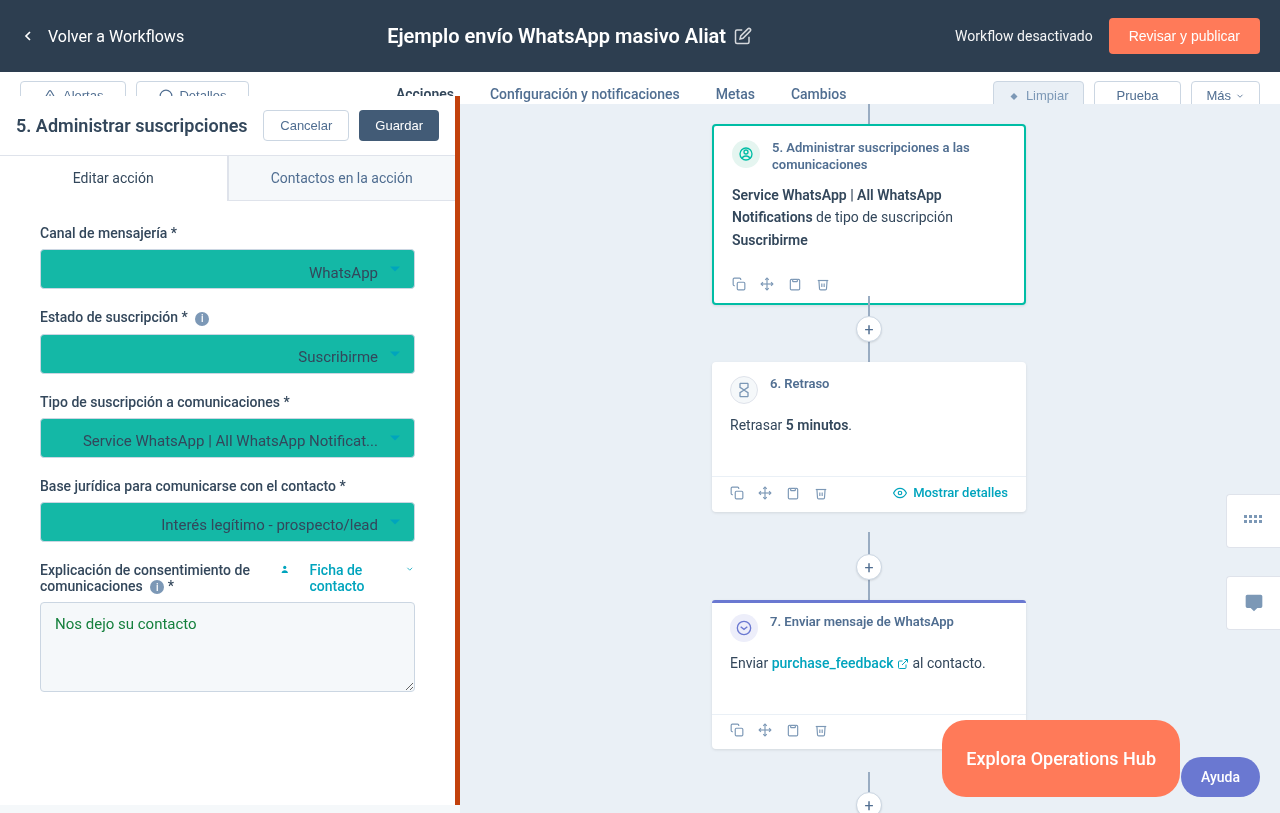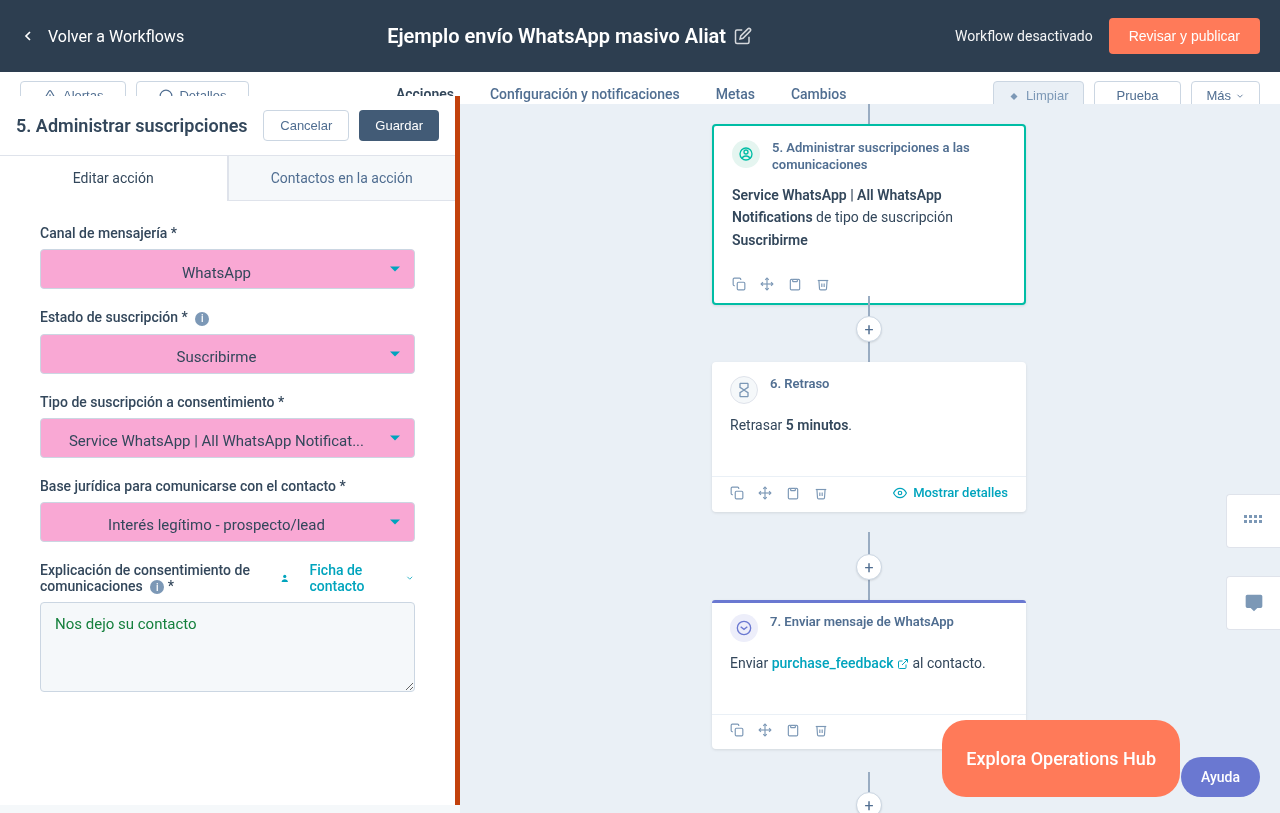--- a/index.html
+++ b/index.html
@@ -38,25 +38,25 @@
     
     .panel-tabs { display: flex; }
     .panel-tab { flex: 1; text-align: center; padding: 14px; font-size: 14px; color: #506e91; cursor: pointer; border-bottom: 1px solid #dfe3eb; }
     .panel-tab.active { background: #fff; border-bottom: none; border-right: 1px solid #dfe3eb; color: #33475b; }
     .panel-tab:not(.active) { background: #f5f8fa; border-left: 1px solid #dfe3eb; }
     
     .form-section { padding: 24px 40px; }
     .form-group { margin-bottom: 20px; }
     .form-label { display: block; font-size: 14px; color: #33475b; margin-bottom: 8px; font-weight: 500; }
     .info-icon { display: inline-flex; width: 14px; height: 14px; border-radius: 50%; background: #7c98b6; color: #fff; font-size: 10px; align-items: center; justify-content: center; margin-left: 4px; }
-    .select-field { width: 100%; min-height: 40px; border: 1px solid #cbd6e2; border-radius: 4px; padding: 9px 36px 2px 14px; font-size: 15px; color: #33475b; background: #f9a8d4; display: flex; align-items: center; justify-content: center; cursor: pointer; position: relative; }
+    .select-field { width: 100%; min-height: 40px; border: 1px solid #cbd6e2; border-radius: 4px; padding: 9px 36px 2px 14px; font-size: 15px; color: #33475b; background: #14b8a6; display: flex; align-items: center; justify-content: flex-end; cursor: pointer; position: relative; }
     .select-field::after { content: ''; position: absolute; right: 14px; top: 50%; transform: translateY(-50%); border-left: 5px solid transparent; border-right: 5px solid transparent; border-top: 5px solid #00a4bd; }
     .textarea-field { width: 100%; min-height: 90px; border: 1px solid #cbd6e2; border-radius: 4px; padding: 12px 14px; font-size: 15px; color: #15803d; background: #f5f8fa; resize: vertical; font-family: inherit; }
     .label-row { display: flex; justify-content: space-between; align-items: flex-start; }
-    .contact-chip { color: #00a4bd; font-size: 14px; display: inline-flex; align-items: center; gap: 20px; cursor: pointer; font-weight: 500; }
+    .contact-chip { color: #00a4bd; font-size: 14px; display: inline-flex; align-items: flex-start; gap: 20px; cursor: pointer; font-weight: 500; }
     .contact-chip svg { width: 14px; height: 14px; }
     
     
     .canvas { position: absolute; top: 104px; left: 460px; right: 0; bottom: 0; background: #eaf0f6; overflow: hidden; }
     .flow-line { position: absolute; width: 2px; background: #99acc2; left: 408px; }
     .node-card { position: absolute; background: #fff; border-radius: 4px; box-shadow: 0 1px 3px rgba(0,0,0,0.1); width: 314px; left: 252px; }
     .node-card.selected { border: 2px solid #00bda5; }
     .node-card.purple::before { content: ''; position: absolute; top: 0; left: 0; right: 0; height: 3px; background: #6a78d1; border-radius: 4px 4px 0 0; }
     .card-body { padding: 14px 18px; }
     .card-head { display: flex; gap: 12px; align-items: flex-start; margin-bottom: 10px; }
@@ -168,21 +168,21 @@
     <div class="form-group">
       <label class="form-label">
         <span>Estado de suscripción *</span>
         <span class="info-icon">i</span>
       </label>
       <div class="select-field">
           <span>Suscribirme</span>
         </div>
     </div>
     <div class="form-group">
-      <label class="form-label">Tipo de suscripción a consentimiento *</label>
+      <label class="form-label">Tipo de suscripción a comunicaciones *</label>
       <div class="select-field">
           <span>Service WhatsApp | All WhatsApp Notificat...</span>
         </div>
     </div>
     <div class="form-group">
       <label class="form-label">Base jurídica para comunicarse con el contacto *</label>
       <div class="select-field">
           <span>Interés legítimo - prospecto/lead</span>
         </div>
     </div>

